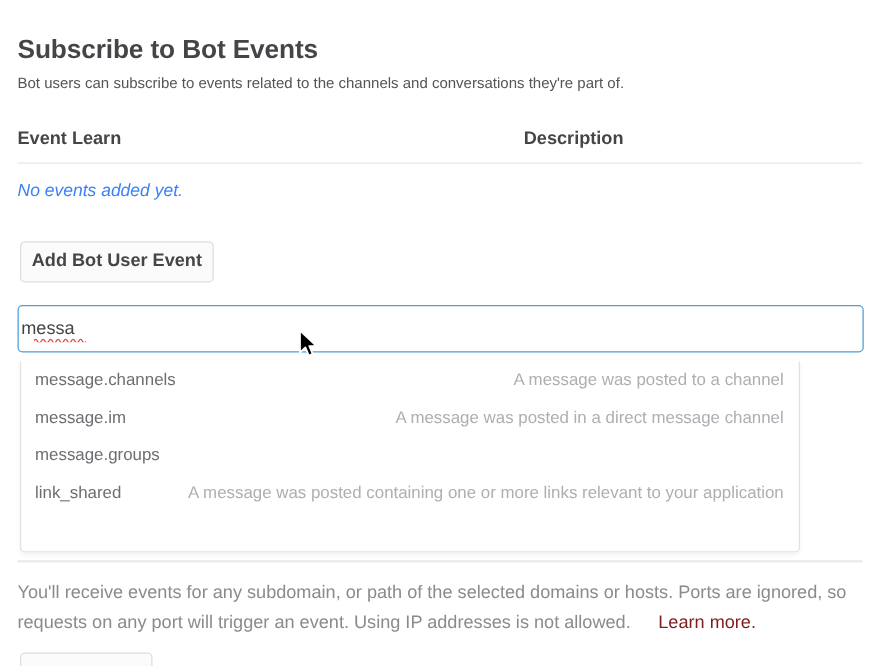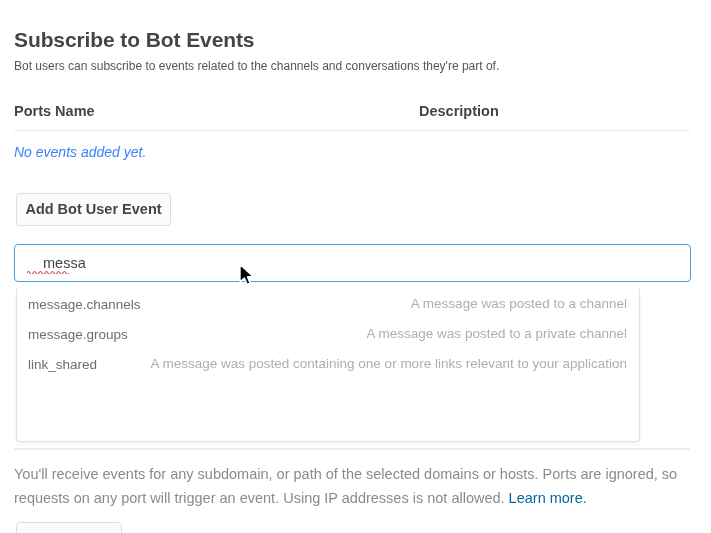--- a/index.html
+++ b/index.html
@@ -120,21 +120,21 @@
   
   .combo-input {
     position: absolute;
     left: 14px;
     top: 244px;
     width: 677px;
     height: 38px;
     background: #ffffff;
     border: 1px solid #48a0dc;
     border-radius: 4px;
-    padding: 0 28px;
+    padding: 0 2px;
     font-family: inherit;
     font-size: 14.5px;
     color: #454549;
     outline: none;
   }
   .combo-input::placeholder { color: #a8a8ae; }
 
   
   .spell-squiggle {
     position: absolute;
@@ -195,22 +195,23 @@
   .help-text {
     position: absolute;
     left: 14px;
     top: 462px;
     width: 676px;
     font-size: 14.5px;
     color: #8a8a90;
     line-height: 24px;
   }
   .help-link {
-    color: #0369a1;
+    color: #7f1d1d;
     text-decoration: none;
+    margin-left: 18px;
   }
 
   
   .cursor {
     position: absolute;
     left: 238px;
     top: 263px;
     width: 18px;
     height: 26px;
     pointer-events: none;
@@ -220,21 +221,21 @@
 </head>
 <body>
 
 <div class="page">
 
   <h1 class="page-title">Subscribe to Bot Events</h1>
 
   <div class="page-subtitle">Bot users can subscribe to events related to the channels and conversations they're part of.</div>
 
   <div class="table-head">
-    <div class="th th-event">Ports Name</div>
+    <div class="th th-event">Event Learn</div>
     <div class="th th-desc">Description</div>
   </div>
 
   <div class="head-rule"></div>
 
   <div class="empty-row">No events added yet.</div>
 
   <button class="btn btn-add-bot-event">Add Bot User Event</button>
 
   <input class="combo-input" type="text" spellcheck="false" value="messa" style="">
@@ -245,24 +246,27 @@
     </svg>
   </div>
 
   <div class="combo-menu">
 
     <div class="combo-option">
       <span class="opt-name">message.channels</span>
       <span class="opt-desc">A message was posted to a channel</span>
     </div>
 
+    <div class="combo-option">
+      <span class="opt-name">message.im</span>
+      <span class="opt-desc">A message was posted in a direct message channel</span>
+    </div>
 
     <div class="combo-option">
       <span class="opt-name">message.groups</span>
-      <span class="opt-desc">A message was posted to a private channel</span>
     </div>
 
 
     <div class="combo-option">
       <span class="opt-name">link_shared</span>
       <span class="opt-desc">A message was posted containing one or more links relevant to your application</span>
     </div>
 
   </div>
 

